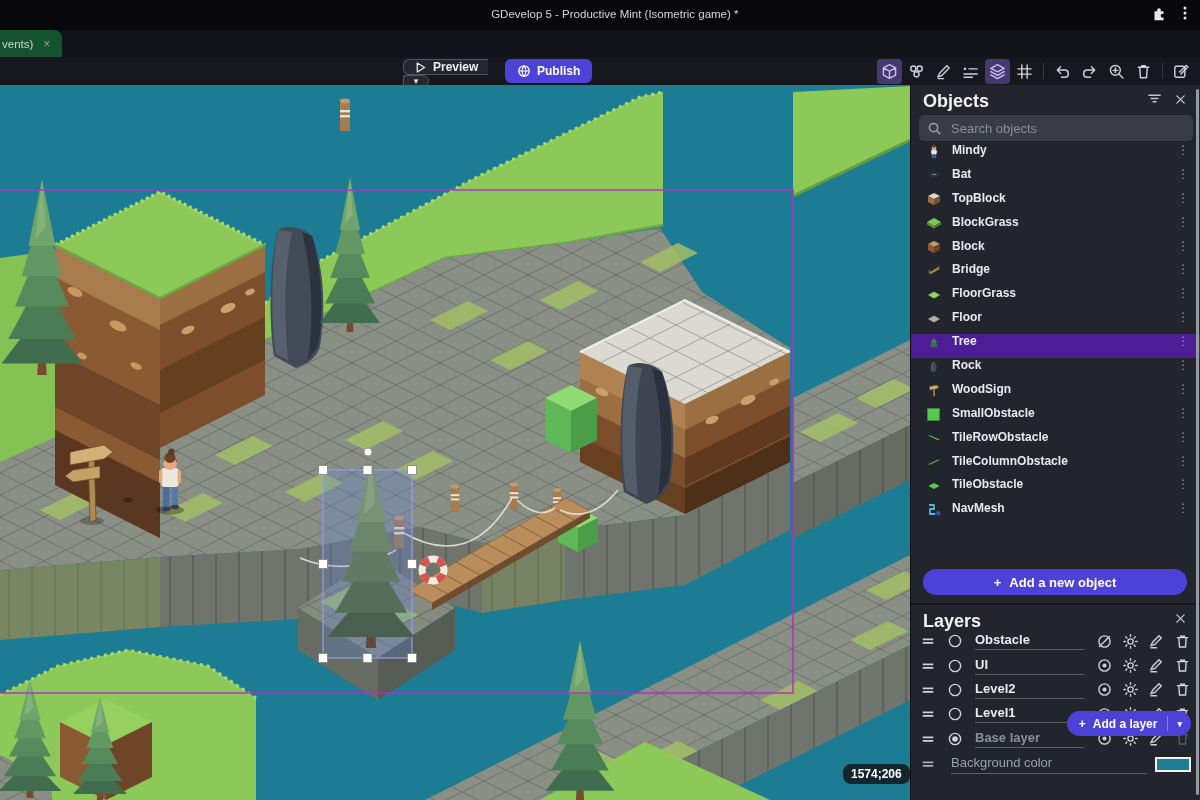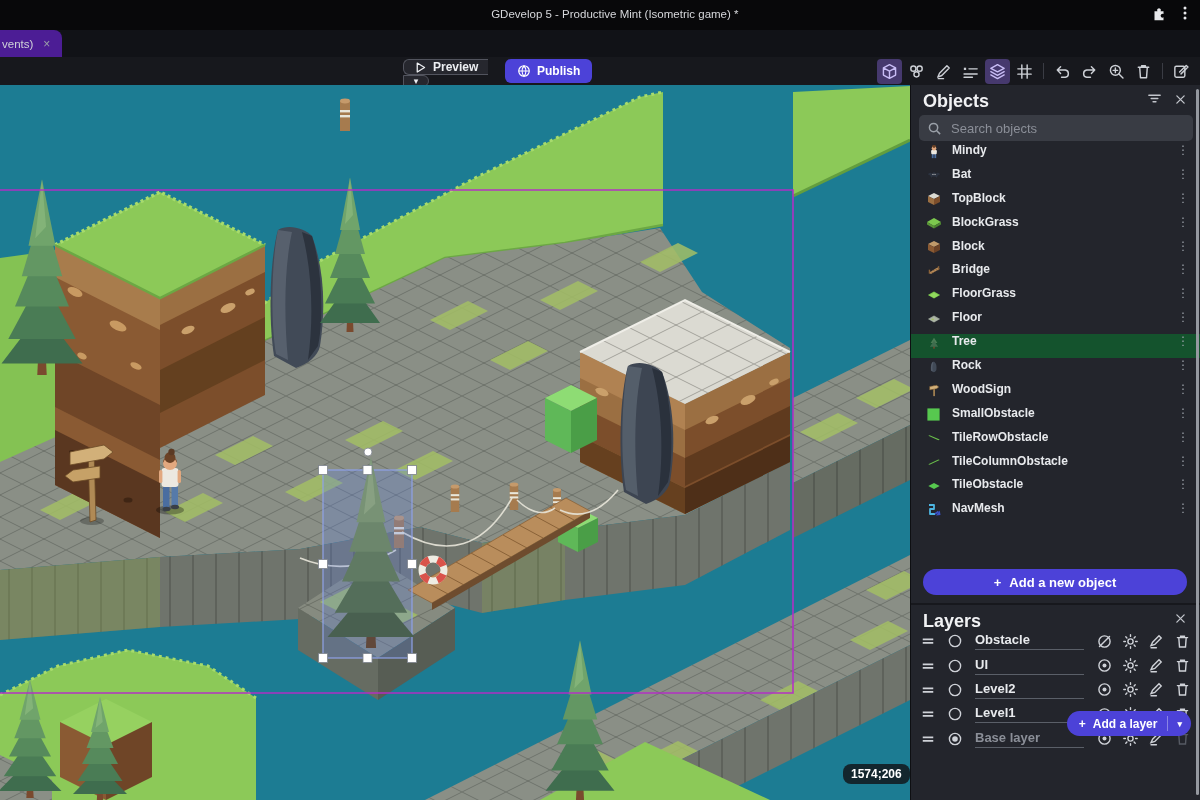--- a/index.html
+++ b/index.html
@@ -7,21 +7,21 @@
   .app{position:relative;width:1200px;height:800px;overflow:hidden;
        font-family:"Liberation Sans",sans-serif;color:#e6e8eb;background:#17181d;}
   
   .titlebar{position:absolute;left:0;top:0;width:1200px;height:30px;background:#08080a;}
   .titlebar .title{position:absolute;left:50%;top:8px;transform:translateX(-44%);
       font-size:11.5px;color:#d6d7db;white-space:nowrap;}
   .win-icons{position:absolute;right:8px;top:4px;display:flex;gap:10px;align-items:center;}
   .win-icons svg{display:block;}
   
   .tabbar{position:absolute;left:0;top:30px;width:1200px;height:27px;background:#111217;}
-  .tab{position:absolute;left:0;top:0;width:62px;height:27px;background:#4c1d95;
+  .tab{position:absolute;left:0;top:0;width:62px;height:27px;background:#14532d;
        border-top-right-radius:8px;display:flex;align-items:center;padding-left:2px;}
   .tab .tab-label{font-size:11.5px;color:#cfd2d8;}
   .tab .tab-close{margin-left:10px;font-size:12px;color:#9aa0a8;cursor:pointer;line-height:1;}
   .toolbar{position:absolute;left:0;top:57px;width:1200px;height:28px;background:#17181d;}
   .btn-preview{position:absolute;left:403px;top:2px;height:24px;display:flex;flex-direction:column;}
   .btn-preview .main{display:flex;align-items:center;gap:6px;padding:0 10px;height:24px;
       background:#26272e;border:1px solid #52545e;border-right:none;border-radius:6px 0 0 6px;
       font-size:12px;font-weight:bold;color:#eceef1;cursor:pointer;}
   .btn-preview .caret{width:26px;height:24px;background:#26272e;border:1px solid #52545e;
       border-radius:0 6px 6px 0;display:flex;align-items:center;justify-content:center;
@@ -49,21 +49,21 @@
   .panel-head .icons{position:absolute;right:14px;top:6px;display:flex;gap:12px;align-items:center;}
   .panel-head .icons svg{stroke:#c3c6cc;fill:none;stroke-width:1.6;stroke-linecap:round;cursor:pointer;}
   .search-wrap{position:relative;margin:6px 8px 4px 8px;height:26px;background:#393c44;border-radius:5px;
       display:flex;align-items:center;padding:0 8px;gap:7px;}
   .search-wrap svg{stroke:#9aa0a8;fill:none;stroke-width:1.6;flex:none;}
   .search-wrap input{background:transparent;border:none;outline:none;color:#e6e8eb;
       font-size:13px;width:100%;font-family:"Liberation Sans",sans-serif;}
   .search-wrap input::placeholder{color:#8b8f98;}
   .obj-list{position:absolute;left:0;top:58px;width:290px;height:384px;overflow:hidden;}
   .obj-row{height:23.9px;display:flex;padding:0 8px 0 14px;cursor:pointer;}
-  .obj-row.selected{background:#14532d;}
+  .obj-row.selected{background:#4c1d95;}
   .obj-row .oicon{width:17px;height:17px;flex:none;display:flex;align-items:center;justify-content:center;}
   .obj-row .olabel{font-size:12px;font-weight:bold;color:#e8eaed;margin-left:10px;flex:1;
       white-space:nowrap;overflow:hidden;}
   .obj-row .kebab{color:#9aa0a8;font-size:12px;padding:0 4px;cursor:pointer;}
   .add-object{position:absolute;left:12px;top:484px;width:264px;height:26px;background:#4c42d8;
       border-radius:15px;display:flex;align-items:center;justify-content:center;gap:8px;
       color:#fff;font-size:13px;font-weight:bold;cursor:pointer;}
   
   .layers-panel{position:absolute;left:0;top:518px;width:290px;height:138px;border-top:2px solid #17181d;}
   .layer-rows{position:absolute;left:0;top:24px;width:290px;}
@@ -877,20 +877,31 @@
                 </svg>
               </span>
               <span class="li disabled">
                 <svg width="17" height="17" viewBox="0 0 17 17">
                   <path d="M3.4,4.6 H13.6 M6.6,4.6 V3.2 H10.4 V4.6 M4.8,4.6 L5.5,14 H11.5 L12.2,4.6"></path>
                 </svg>
               </span>
             </span>
           </div>
         </div>
+      <div class="bg-row" style="position:absolute;left:0;top:148px;width:290px;">
+        <span class="lr-drag">
+            <svg width="14" height="12" viewBox="0 0 16 12">
+              <path d="M2,4 H14 M2,8 H14"></path>
+            </svg>
+          </span>
+        <span class="bg-label-wrap">
+          <span class="bg-label">Background color</span>
+        </span>
+        <span class="bg-swatch" style="background: rgb(27, 126, 145);"></span>
+      </div>
       <div class="add-layer">
         <span class="lab">
           <span>+</span>
           <span>Add a layer</span>
         </span>
         <span class="sep"></span>
         <span class="ac">▾</span>
       </div>
     </div>
 

